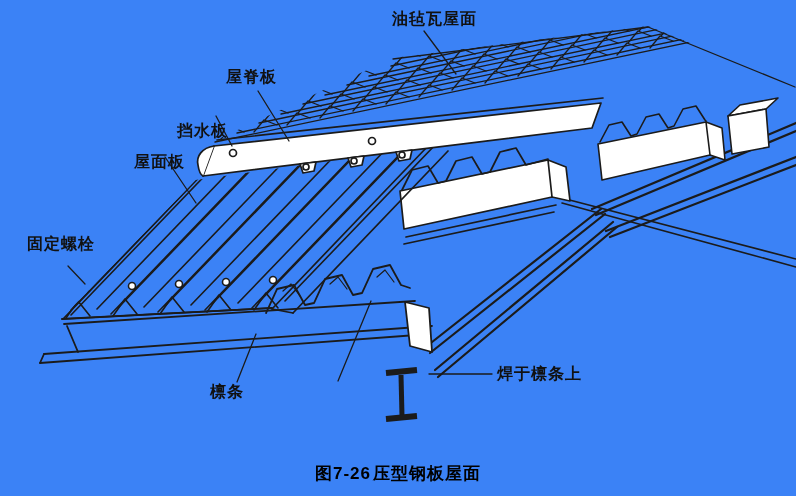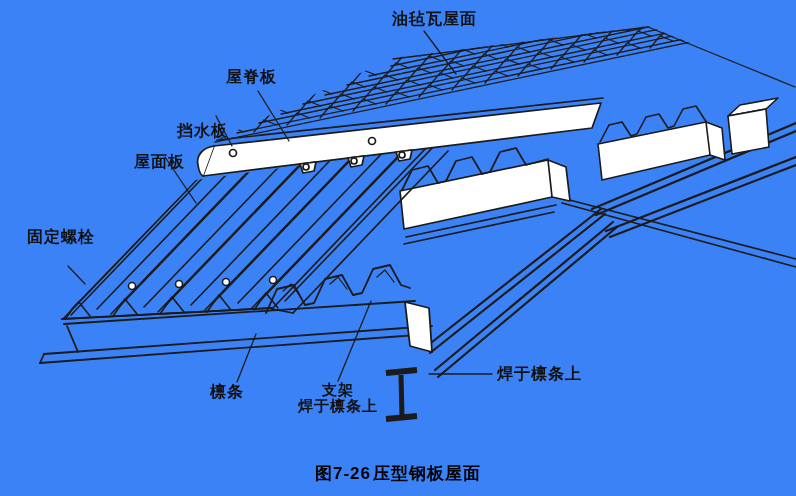--- a/index.html
+++ b/index.html
@@ -175,25 +175,21 @@
       <line x1="237" y1="382" x2="256" y2="334"></line>
       <line x1="338" y1="381" x2="371" y2="301"></line>
       <line x1="429" y1="374" x2="492" y2="374"></line>
     </g>
   </svg>
 
   <div class="lbl" style="left:392px;top:11px;">油毡瓦屋面</div>
   <div class="lbl" style="left:226px;top:70px;font-family:Liberation Mono, monospace;">屋脊板</div>
   <div class="lbl" style="left:177px;top:96px;margin-top:27px;">挡水板</div>
   <div class="lbl" style="left:134px;top:154px;">屋面板</div>
-  <div class="lbl" style="left:27px;top:229px;text-align:right;">固定螺栓</div>
+  <div class="lbl" style="left:27px;top:236px;text-align:right;">固定螺栓</div>
   <div class="lbl" style="left:210px;top:384px;">檩条</div>
-  <div class="lbl center small" style="left:283px;top:382px;width:110px;">
-    <span style="display:block;">支架</span>
-    <span style="display:block;">焊于檩条上</span>
-  </div>
   <div class="lbl" style="left:497px;top:366px;">焊于檩条上</div>
 
   <div class="caption">
     <span class="num">图7-26</span><span>压型钢板屋面</span>
   </div>
 
 </div>
 
 </body></html>

